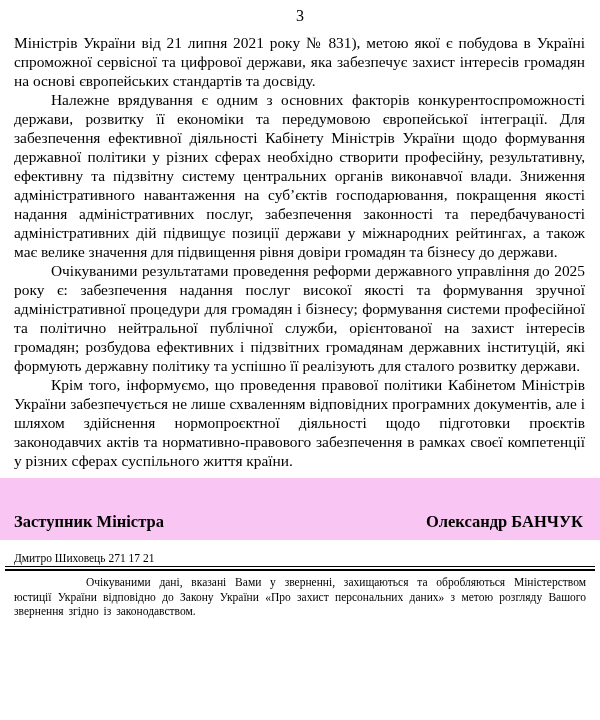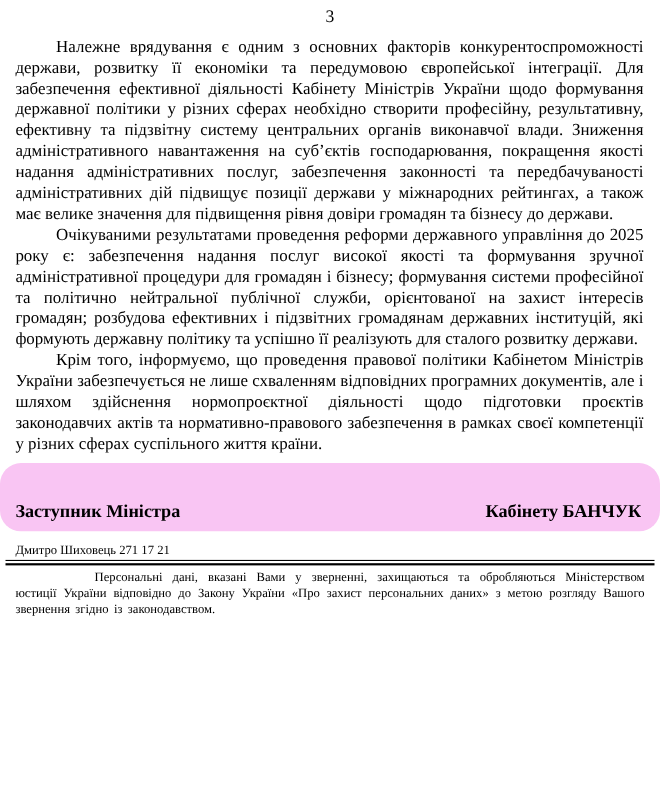--- a/index.html
+++ b/index.html
@@ -60,30 +60,31 @@
   }
 </style>
 </head>
 <body>
 
 <div class="page">
 
   <div class="page-number">3</div>
 
   <div class="body-text">
+    <p class="para">Міністрів України від 21 липня 2021 року № 831), метою якої є побудова в Україні спроможної сервісної та цифрової держави, яка забезпечує захист інтересів громадян на основі європейських стандартів та досвіду.</p>
     <p class="para indent">Належне врядування є одним з основних факторів конкурентоспроможності держави, розвитку її економіки та передумовою європейської інтеграції. Для забезпечення ефективної діяльності Кабінету Міністрів України щодо формування державної політики у різних сферах необхідно створити професійну, результативну, ефективну та підзвітну систему центральних органів виконавчої влади. Зниження адміністративного навантаження на суб’єктів господарювання, покращення якості надання адміністративних послуг, забезпечення законності та передбачуваності адміністративних дій підвищує позиції держави у міжнародних рейтингах, а також має велике значення для підвищення рівня довіри громадян та бізнесу до держави.</p>
     <p class="para indent">Очікуваними результатами проведення реформи державного управління до 2025 року є: забезпечення надання послуг високої якості та формування зручної адміністративної процедури для громадян і бізнесу; формування системи професійної та політично нейтральної публічної служби, орієнтованої на захист інтересів громадян; розбудова ефективних і підзвітних громадянам державних інституцій, які формують державну політику та успішно її реалізують для сталого розвитку держави.</p>
     <p class="para indent">Крім того, інформуємо, що проведення правової політики Кабінетом Міністрів України забезпечується не лише схваленням відповідних програмних документів, але і шляхом здійснення нормопроєктної діяльності щодо підготовки проєктів законодавчих актів та нормативно-правового забезпечення в рамках своєї компетенції у різних сферах суспільного життя країни.</p>
   </div>
 
-  <div class="signature-band" style="background-color: rgb(249, 197, 243); border-radius: 19px;">
+  <div class="signature-band" style="background-color: rgb(249, 197, 243);">
     <span>Заступник Міністра</span>
-    <span>Кабінету БАНЧУК</span>
+    <span>Олександр БАНЧУК</span>
   </div>
 
   <div class="executor">Дмитро Шиховець 271 17 21</div>
 
   <div class="rule rule-thin"></div>
   <div class="rule rule-thick"></div>
 
-  <p class="privacy">Персональні дані, вказані Вами у зверненні, захищаються та обробляються Міністерством юстиції України відповідно до Закону України «Про захист персональних даних» з метою розгляду Вашого звернення згідно із законодавством.</p>
+  <p class="privacy">Очікуваними дані, вказані Вами у зверненні, захищаються та обробляються Міністерством юстиції України відповідно до Закону України «Про захист персональних даних» з метою розгляду Вашого звернення згідно із законодавством.</p>
 
 </div>
 
 </body></html>

